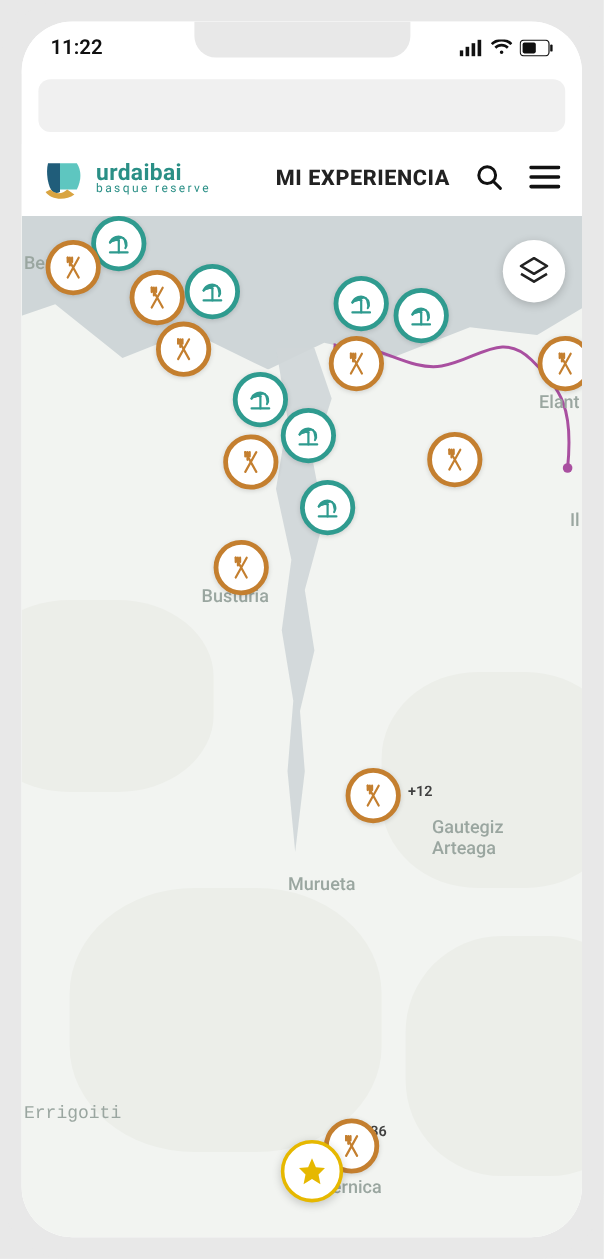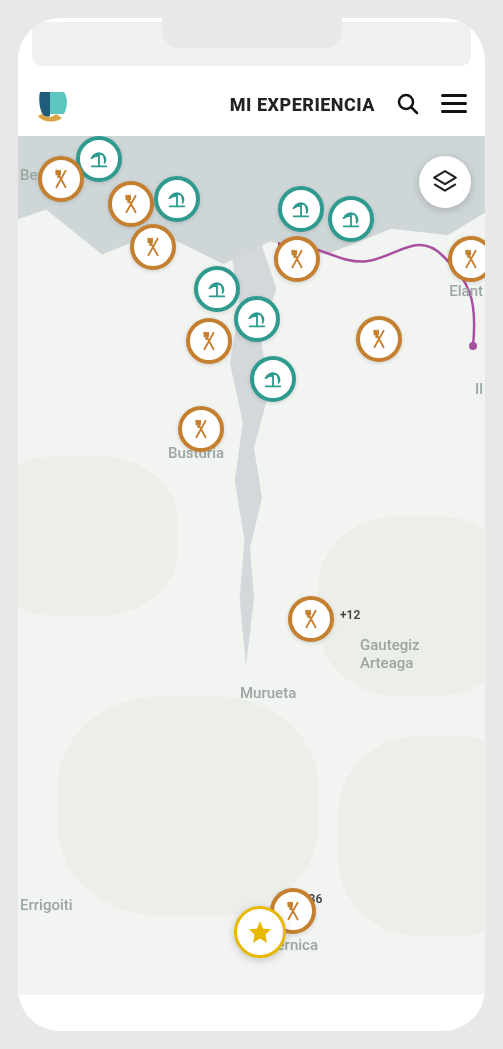--- a/index.html
+++ b/index.html
@@ -151,30 +151,53 @@
     z-index: 15;
   }
 </style>
 </head>
 <body>
 
 <div class="phone-frame">
   <div class="phone-screen">
     <div class="notch"></div>
 
+    <div class="status-bar">
+      <span>11:22</span>
+      <div class="status-icons">
+        <svg width="20" height="14" viewBox="0 0 20 14">
+            <rect x="0" y="9" width="3" height="5" fill="#111"></rect>
+            <rect x="5" y="6" width="3" height="8" fill="#111"></rect>
+            <rect x="10" y="3" width="3" height="11" fill="#111"></rect>
+            <rect x="15" y="0" width="3" height="14" fill="#111"></rect>
+          </svg>
+        <svg width="18" height="14" viewBox="0 0 18 14">
+            <path d="M9 12a1.5 1.5 0 100-3 1.5 1.5 0 000 3zM3 6c3.3-3.3 8.7-3.3 12 0l-1.6 1.6c-2.4-2.4-6.4-2.4-8.8 0L3 6zM0 3C5 -2 13 -2 18 3l-1.6 1.6C12.3.5 5.7.5 1.6 4.6L0 3z" fill="#111"></path>
+          </svg>
+        <svg width="28" height="14" viewBox="0 0 28 14">
+            <rect x="0.5" y="0.5" width="24" height="13" rx="3" fill="none" stroke="#111"></rect>
+            <rect x="25.5" y="4" width="2" height="6" rx="1" fill="#111"></rect>
+            <rect x="2.5" y="2.5" width="11" height="9" rx="1.5" fill="#111"></rect>
+          </svg>
+      </div>
+    </div>
 
     <div class="search-pill"></div>
 
     <div class="app-header">
       <div class="brand">
         <svg class="brand-mark" viewBox="0 0 36 36">
           <path d="M4 6h10v24a6 6 0 01-6 0C4 26 2 14 4 6z" fill="#205d7a"></path>
           <path d="M14 6h14c4 6 4 14 0 22H14z" fill="#5ec6c0"></path>
           <path d="M6 28c4 4 10 4 14 0l6 4c-8 6-20 4-24-2z" fill="#d9a441"></path>
         </svg>
+        <div class="brand-text">
+          <div class="t1">urdaibai</div>
+          <div class="t2">basque reserve</div>
+        </div>
       </div>
       <div class="header-right">
         <span class="nav-link">MI EXPERIENCIA</span>
         <div class="icon-btn">
           <svg width="24" height="24" viewBox="0 0 24 24" fill="none" stroke="#111" stroke-width="2.5">
               <circle cx="10" cy="10" r="7"></circle>
               <line x1="15" y1="15" x2="21" y2="21" stroke-linecap="round"></line>
             </svg>
         </div>
         <div class="icon-btn">
@@ -201,21 +224,21 @@
         <circle cx="195" cy="120" r="4" fill="#a94fa0"></circle>
       </svg>
 
       <span class="label" style="left:2px; top:30px;">Berm</span>
       <span class="label" style="right:2px; top:146px;">Elant</span>
       <span class="label" style="right:2px; top:244px;">Il</span>
       <span class="label" style="left:150px; top:308px;">Busturia</span>
       <span class="label" style="left:222px; top:548px;">Murueta</span>
       <span class="label" style="left:342px; top:500px; white-space:pre; text-align:left;">Gautegiz
 Arteaga</span>
-      <span class="label" style="left:2px; top:760px;">Errigoiti</span>
+      <span class="label" style="left:2px; top:740px;font-family:Liberation Mono, monospace;">Errigoiti</span>
       <span class="label" style="left:240px; top:800px;">Guernica</span>
 
       <div class="layers-btn">
         <svg width="26" height="26" viewBox="0 0 24 24" fill="none" stroke="#222" stroke-width="2" stroke-linejoin="round">
             <polygon points="12 2 2 8 12 14 22 8 12 2"></polygon>
             <polyline points="2 14 12 20 22 14"></polyline>
           </svg>
       </div>
 
       <span class="badge-count" style="left:322px; top:472px;">+12</span>

